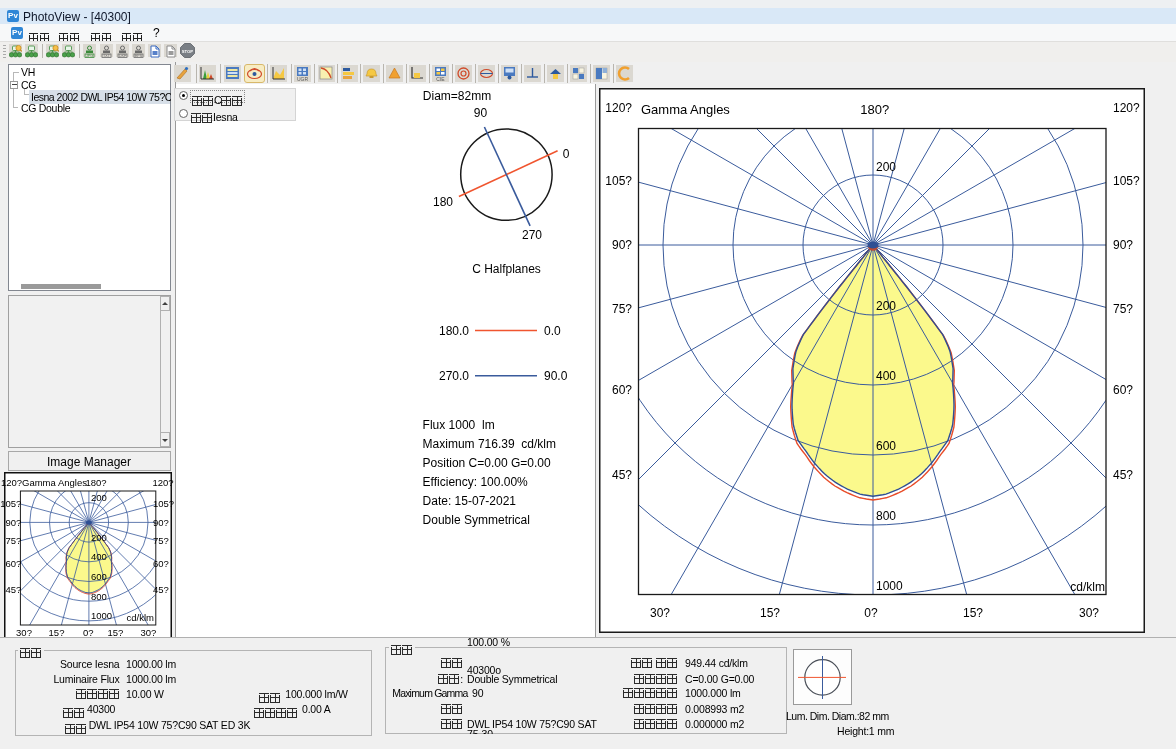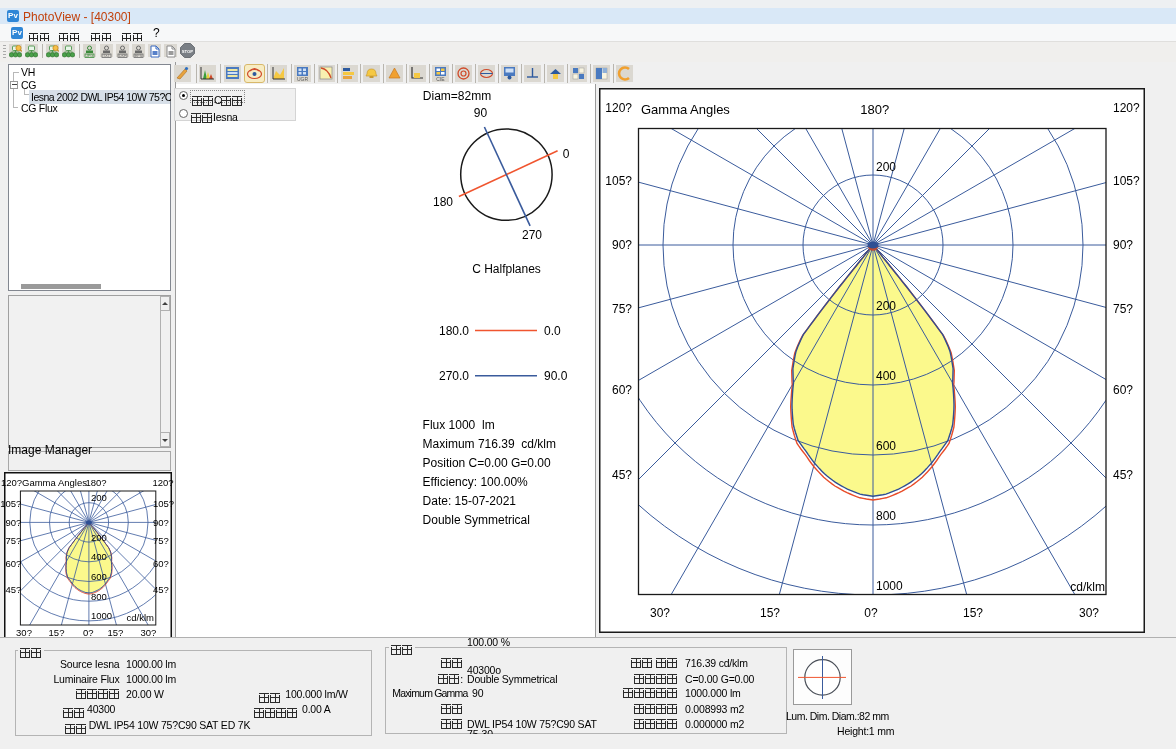--- a/index.html
+++ b/index.html
@@ -20,21 +20,21 @@
  linear-gradient(#222,#222) 8px 2px/1.2px 8px;background-repeat:no-repeat}
 .t11{font-size:10.5px;letter-spacing:-0.2px;white-space:nowrap}
 .t12{font-size:12px;white-space:nowrap}
 .tree{font-size:10.5px;letter-spacing:-0.3px;white-space:nowrap}
 </style></head><body>
 <div id="app">
 
 <div class="abs" style="left:0;top:0;width:1176px;height:8px;background:#eef0f2"></div>
 <div class="abs" style="left:0;top:8px;width:1176px;height:16px;background:#d9e8f7"></div>
 <div class="abs" style="left:7px;top:10px;width:12px;height:12px;background:#2f86d6;border-radius:2px;color:#fff;font-size:8px;font-weight:bold;text-align:center;line-height:12px">Pv</div>
-<div class="abs t12" style="left:23px;top:10px;color:#c2410c">PhotoView - [40300]</div>
+<div class="abs t12" style="left:23px;top:10px;color:#0f172a">PhotoView - [40300]</div>
 
 <div class="abs" style="left:0;top:24px;width:1176px;height:17px;background:#f7f8f9"></div>
 <div class="abs" style="left:11px;top:27px;width:12px;height:12px;background:#2f86d6;border-radius:2px;color:#fff;font-size:8px;font-weight:bold;text-align:center;line-height:12px">Pv</div>
 <div class="abs" style="left:29px;top:28px"><i class="zm"></i><i class="zm"></i></div>
 <div class="abs" style="left:59px;top:28px"><i class="zm"></i><i class="zm"></i></div>
 <div class="abs" style="left:91px;top:28px"><i class="zm"></i><i class="zm"></i></div>
 <div class="abs" style="left:122px;top:28px"><i class="zm"></i><i class="zm"></i></div>
 <div class="abs t12" style="left:153px;top:26px">?</div>
 
 <div class="abs" style="left:0;top:41px;width:1176px;height:21px;background:#f0efed;border-top:1px solid #e0dfdd"></div>
@@ -122,37 +122,37 @@
 <div class="abs" style="left:14px;top:72px;width:5px;height:1px;background:#b8b8b8"></div>
 <div class="abs tree" style="left:21px;top:66px">VH</div>
 <div class="abs" style="left:10px;top:80.5px;width:8px;height:8px;background:#fff;border:1px solid #999"></div>
 <div class="abs" style="left:11.5px;top:84px;width:5px;height:1px;background:#444"></div>
 <div class="abs tree" style="left:21px;top:79px">CG</div>
 <div class="abs" style="left:24px;top:89px;width:1px;height:6px;background:#b8b8b8"></div>
 <div class="abs" style="left:24px;top:94px;width:5px;height:1px;background:#b8b8b8"></div>
 <div class="abs" style="left:29px;top:89.5px;width:141px;height:14px;background:#d7dfe8"></div>
 <div class="abs tree" style="left:31px;top:91px;width:140px;overflow:hidden;letter-spacing:-0.5px">Iesna 2002 DWL IP54 10W 75?C90</div>
 <div class="abs" style="left:13px;top:107px;width:5px;height:1px;background:#b8b8b8"></div>
-<div class="abs tree" style="left:21px;top:101.5px">CG Flux</div>
+<div class="abs tree" style="left:21px;top:101.5px">CG Double</div>
 
 <div class="abs" style="left:21.4px;top:283.7px;width:80px;height:5px;background:#9a9a9a"></div>
 
 <div class="abs" style="left:8px;top:295px;width:162.5px;height:152.5px;background:#f1f1f1;border:1px solid #a0a0a0"></div>
 <div class="abs" style="left:159.5px;top:296px;width:10px;height:150.5px;background:#f0f0f0;border-left:1px solid #b0b0b0"></div>
 <div class="abs" style="left:159.5px;top:296px;width:10px;height:15px;background:#f0f0f0;border:1px solid #b0b0b0"></div>
 <div class="abs" style="left:159.5px;top:431.5px;width:10px;height:15px;background:#f0f0f0;border:1px solid #b0b0b0"></div>
 <svg class="abs" style="left:161px;top:300px" width="8" height="8">
       <path d="M1 5 L4 2 L7 5 Z" fill="#404040"></path>
     </svg>
 <svg class="abs" style="left:161px;top:436px" width="8" height="8">
       <path d="M1 3 L4 6 L7 3 Z" fill="#404040"></path>
     </svg>
 
 <div class="abs" style="left:8px;top:451px;width:162.5px;height:20px;background:#f0f0f0;border:1px solid #a8a8a8"></div>
-<div class="abs t12" style="left:8px;top:443px;width:162px;text-align:left">Image Manager</div>
+<div class="abs t12" style="left:8px;top:455px;width:162px;text-align:center">Image Manager</div>
 
 <div class="abs" style="left:174.5px;top:62px;width:1px;height:578px;background:#9a9a9a"></div>
 
 <div class="abs" style="left:176px;top:62px;width:1000px;height:22px;background:#f0f0f0"></div>
 <div class="abs" style="left:176px;top:84px;width:420px;height:553px;background:#fff;border-right:1px solid #9a9a9a"></div>
 
 <div style="position:absolute;left:174px;top:65px;width:17px;height:17px;background:#dbd8d1"><svg width="17" height="17" viewBox="0 0 17 17">
         <path d="M3 13 L11 4 L13 6 L6 14 Z" fill="#e8a33d" stroke="#b5772a" stroke-width="0.7"></path>
         <circle cx="12.5" cy="3.5" r="1.6" fill="#2d6fc0"></circle>
       </svg></div>
@@ -437,44 +437,44 @@
 <text x="154" y="149" text-anchor="end" style="font-family:'Liberation Sans',sans-serif;font-size:9.5px;fill:#000">cd/klm</text>
 </svg>
 <div class="abs" style="left:0;top:637px;width:1176px;height:112px;background:#f0f0f0;border-top:1px solid #b0b0b0"></div>
 <div class="abs" style="left:14.6px;top:650px;width:357px;height:86px;border:1px solid #b4b4b4"></div>
 <div class="abs" style="left:18px;top:643px;background:#f0f0f0;padding:0 2px;height:12px"><i class="z"></i><i class="z"></i></div>
 <div class="abs t11" style="left:14px;top:657.5px;width:105.5px;text-align:right">Source Iesna</div>
     <div class="abs t11" style="left:126px;top:657.5px">1000.00 lm</div>
 <div class="abs t11" style="left:14px;top:673.1px;width:105.5px;text-align:right">Luminaire Flux</div>
     <div class="abs t11" style="left:126px;top:673.1px">1000.00 lm</div>
 <div class="abs t11" style="left:14px;top:688.4px;width:105.5px;text-align:right"><i class="z"></i><i class="z"></i><i class="z"></i><i class="z"></i></div>
-    <div class="abs t11" style="left:126px;top:688.4px">20.00 W</div>
+    <div class="abs t11" style="left:126px;top:688.4px">10.00 W</div>
 <div class="abs" style="left:62.5px;top:703.3px"><i class="z"></i><i class="z"></i></div>
     <div class="abs t11" style="left:87px;top:703.3px">40300</div>
 <div class="abs" style="left:64.5px;top:718.9px"><i class="z"></i><i class="z"></i></div>
-    <div class="abs t11" style="left:88.7px;top:718.9px">DWL IP54 10W 75?C90 SAT ED 7K</div>
+    <div class="abs t11" style="left:88.7px;top:718.9px">DWL IP54 10W 75?C90 SAT ED 3K</div>
 <div class="abs" style="left:259px;top:688.4px"><i class="z"></i><i class="z"></i></div>
     <div class="abs t11" style="left:285.3px;top:688.4px">100.000 lm/W</div>
 <div class="abs" style="left:253.5px;top:703.3px"><i class="z"></i><i class="z"></i><i class="z"></i><i class="z"></i></div>
     <div class="abs t11" style="left:302px;top:703.3px">0.00 A</div>
 <div class="abs" style="left:384.9px;top:646.7px;width:402px;height:87.3px;border:1px solid #b4b4b4"></div>
 <div class="abs" style="left:389px;top:640px;background:#f0f0f0;padding:0 2px;height:12px"><i class="z"></i><i class="z"></i></div>
 <div class="abs t11" style="left:390px;top:657.1px;width:73px;text-align:right"><i class="z"></i><i class="z"></i></div>
     <div class="abs t11" style="left:467px;top:636px">100.00 %</div>
 <div class="abs t11" style="left:390px;top:672.8px;width:73px;text-align:right"><i class="z"></i><i class="z"></i><span class="t11">:</span></div>
     <div class="abs t11" style="left:467px;top:672.8px">Double Symmetrical</div>
 <div class="abs t11" style="left:392.2px;top:687.4px;letter-spacing:-0.8px">Maximum Gamma</div>
     <div class="abs t11" style="left:472px;top:687.4px">90</div>
 <div class="abs t11" style="left:390px;top:702.8px;width:73px;text-align:right"><i class="z"></i><i class="z"></i></div>
     <div class="abs t11" style="left:467px;top:664px">40300o</div>
 <div class="abs t11" style="left:390px;top:718.1px;width:73px;text-align:right"><i class="z"></i><i class="z"></i></div>
     <div class="abs t11" style="left:467px;top:718.1px">DWL IP54 10W 75?C90 SAT</div>
 <div class="abs t11" style="left:467px;top:728px;width:60px;height:6px;overflow:hidden">75-30</div>
 <div class="abs t11" style="left:560px;top:657.1px;width:118px;text-align:right"><i class="z"></i><i class="z"></i>&nbsp;<i class="z"></i><i class="z"></i></div>
-    <div class="abs t11" style="left:685px;top:657.1px">716.39  cd/klm</div>
+    <div class="abs t11" style="left:685px;top:657.1px">949.44  cd/klm</div>
 <div class="abs t11" style="left:560px;top:672.8px;width:118px;text-align:right"><i class="z"></i><i class="z"></i><i class="z"></i><i class="z"></i></div>
     <div class="abs t11" style="left:685px;top:672.8px">C=0.00 G=0.00</div>
 <div class="abs t11" style="left:560px;top:687.4px;width:118px;text-align:right"><i class="z"></i><i class="z"></i><i class="z"></i><i class="z"></i><i class="z"></i></div>
     <div class="abs t11" style="left:685px;top:687.4px">1000.000 lm</div>
 <div class="abs t11" style="left:560px;top:702.8px;width:118px;text-align:right"><i class="z"></i><i class="z"></i><i class="z"></i><i class="z"></i></div>
     <div class="abs t11" style="left:685px;top:702.8px">0.008993 m2</div>
 <div class="abs t11" style="left:560px;top:718.1px;width:118px;text-align:right"><i class="z"></i><i class="z"></i><i class="z"></i><i class="z"></i></div>
     <div class="abs t11" style="left:685px;top:718.1px">0.000000 m2</div>
 <svg class="abs" style="left:793px;top:649px" width="59" height="56" viewBox="0 0 59 56">
 <rect x="0.5" y="0.5" width="58" height="55" fill="#fdfdfd" stroke="#9a9a9a"></rect>

